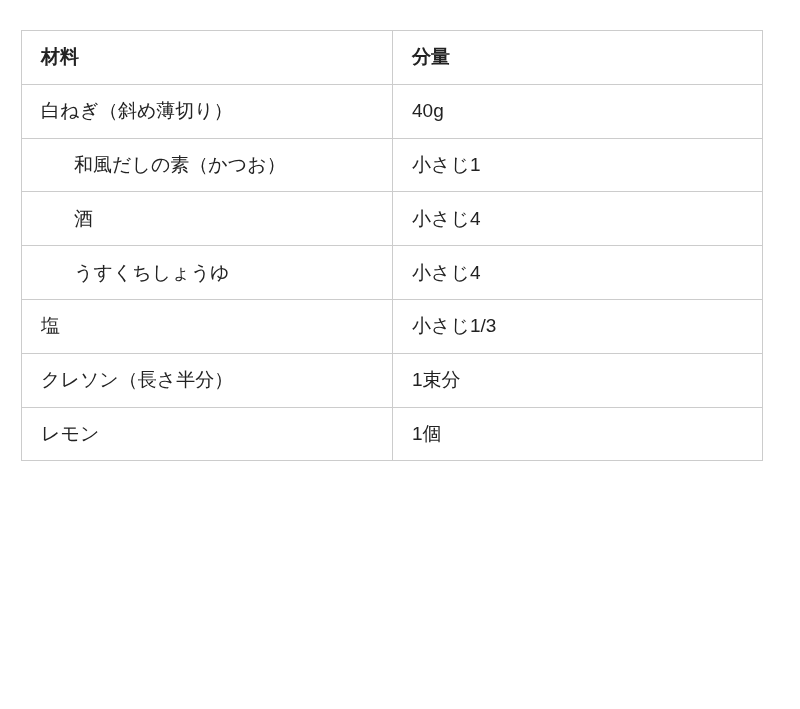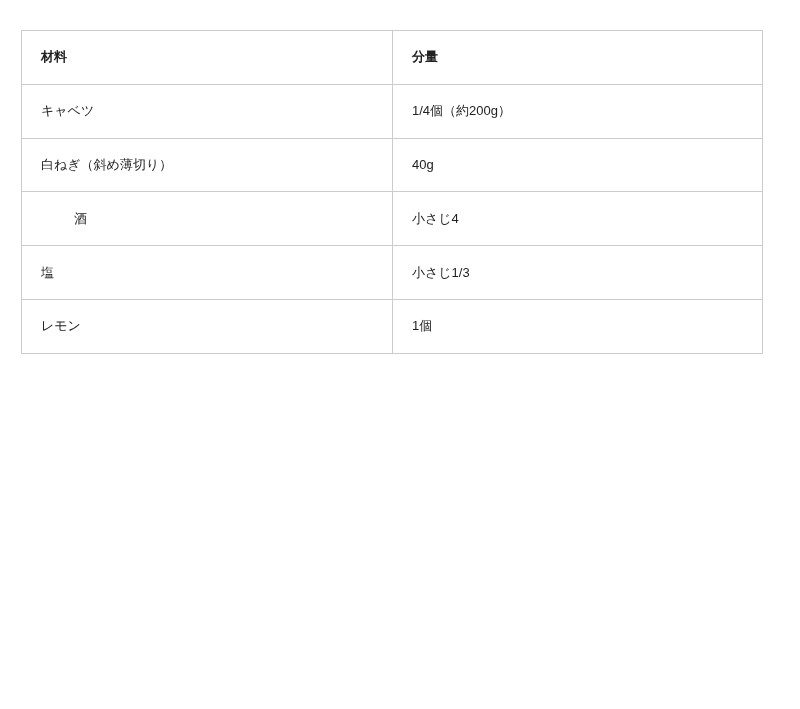--- a/index.html
+++ b/index.html
@@ -17,21 +17,21 @@
     background: #ffffff;
     overflow: hidden;
   }
   table.ingredients {
     position: absolute;
     left: 21px;
     top: 30px;
     width: 741px;
     border-collapse: collapse;
     table-layout: fixed;
-    font-size: 13px;
+    font-size: 19px;
     color: #222222;
   }
   table.ingredients col.c1 { width: 371px; }
   table.ingredients col.c2 { width: 370px; }
   table.ingredients th,
   table.ingredients td {
     border: 1px solid #cccccc;
     height: 53.8px;
     box-sizing: border-box;
     padding: 0 10px 0 19px;
@@ -58,34 +58,42 @@
       <col class="c2">
     </colgroup>
     <thead>
       <tr>
         <th>材料</th>
         <th>分量</th>
       </tr>
     </thead>
     <tbody>
       <tr>
-        <td>キャベツ</td>
-        <td>1/4個（約200g）</td>
+        <td>白ねぎ（斜め薄切り）</td>
+        <td>40g</td>
       </tr>
       <tr>
-        <td>白ねぎ（斜め薄切り）</td>
-        <td>40g</td>
+        <td class="indent">和風だしの素（かつお）</td>
+        <td>小さじ1</td>
       </tr>
       <tr>
         <td class="indent">酒</td>
         <td>小さじ4</td>
       </tr>
       <tr>
+        <td class="indent">うすくちしょうゆ</td>
+        <td>小さじ4</td>
+      </tr>
+      <tr>
         <td>塩</td>
         <td>小さじ1/3</td>
+      </tr>
+      <tr>
+        <td>クレソン（長さ半分）</td>
+        <td>1束分</td>
       </tr>
       <tr>
         <td>レモン</td>
         <td>1個</td>
       </tr>
     </tbody>
   </table>
 </div>
 
 </body></html>

